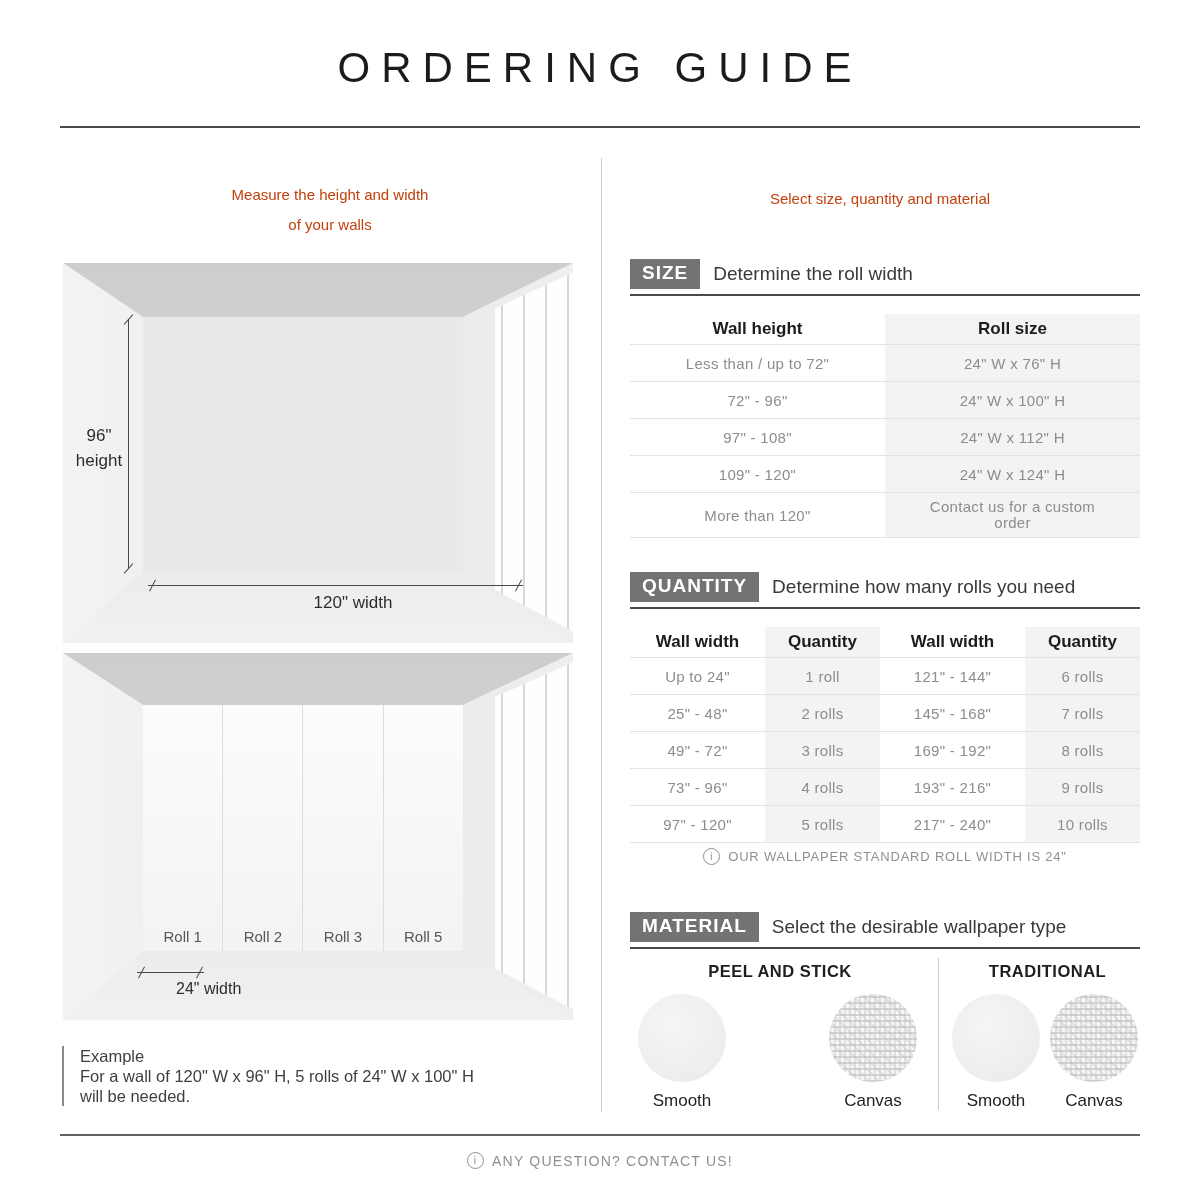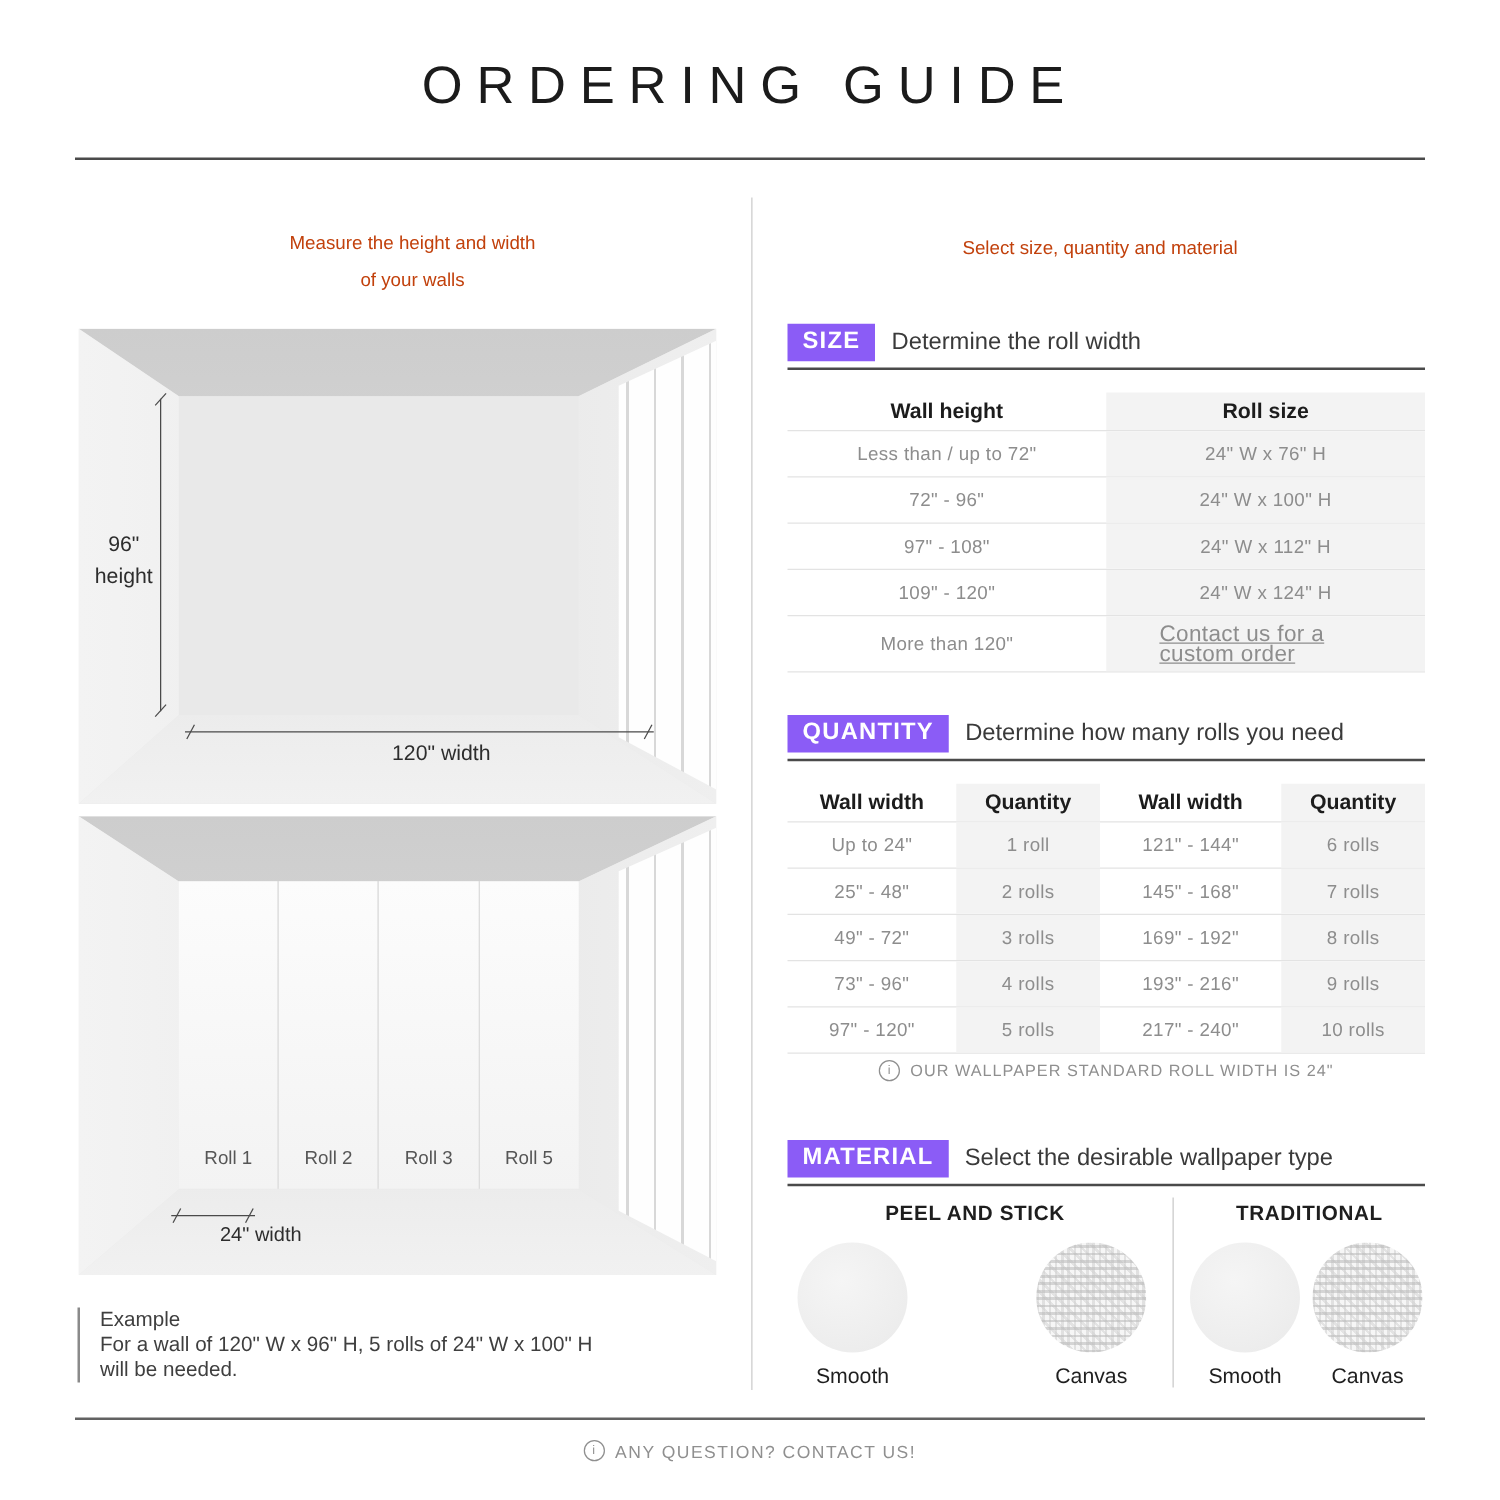--- a/index.html
+++ b/index.html
@@ -34,21 +34,21 @@
     clip-path:polygon(0 100%,15.7% 81.3%,78.4% 81.3%,100% 100%);}
   .window{clip-path:polygon(84.7% 12%,100% 2.5%,100% 97%,84.7% 86%);
     background:repeating-linear-gradient(90deg,#fefefe 0 20px,#d8d8d8 20px 22px);}
   .backwall{position:absolute;left:15.7%;top:14.2%;width:62.7%;height:67.1%;
     background:radial-gradient(ellipse at 62% 42%,#f0f0f0 0%,#e7e7e7 55%,#e2e2e2 100%);}
   .wall-label{position:absolute;left:0;top:44%;width:100%;text-align:center;
     color:#ffffff;font-size:29px;font-weight:700;letter-spacing:3px;}
   .panels{position:absolute;left:15.7%;top:14.2%;width:62.7%;height:67.1%;display:flex;}
   .panel{flex:1;position:relative;background:linear-gradient(180deg,#fcfcfc 0%,#f3f3f3 100%);}
   .panel + .panel{border-left:1px solid #dddddd;}
-  .panel-label{position:absolute;bottom:16px;left:0;width:100%;text-align:center;
+  .panel-label{position:absolute;bottom:6px;left:0;width:100%;text-align:center;
     font-size:15px;color:#565656;}
   
   .dim{position:absolute;background:#4a4a4a;}
   .dim::before,.dim::after{content:"";position:absolute;width:13px;height:1px;background:#4a4a4a;}
   .dim-v{left:65px;top:56px;width:1px;height:250px;}
   .dim-v::before{top:0;left:-6px;transform:rotate(-48deg);}
   .dim-v::after{bottom:0;left:-6px;transform:rotate(-48deg);}
   .dim-h{height:1px;}
   .dim-h::before{left:-2px;top:0;transform:rotate(-62deg);}
   .dim-h::after{right:-2px;top:0;transform:rotate(-62deg);}
@@ -59,43 +59,43 @@
   .dim-label-h1{left:160px;top:330px;width:260px;text-align:center;}
   .dim-label-h2{left:113px;top:327px;font-size:16px;}
 
   
   .example{position:absolute;left:62px;top:1046px;width:530px;border-left:2px solid #8a8a8a;
     padding-left:16px;font-size:16.5px;line-height:20px;color:#3f3f3f;}
 
   
   .section-head{position:absolute;left:630px;width:510px;display:flex;align-items:center;gap:13px;
     border-bottom:2px solid #4a4a4a;padding-bottom:5px;}
-  .badge{display:inline-block;background:#8b5cf6;color:#ffffff;font-size:19px;font-weight:600;
+  .badge{display:inline-block;background:#737373;color:#ffffff;font-size:19px;font-weight:600;
     letter-spacing:1px;padding:3px 12px 5px 12px;}
   .subtitle{font-size:19px;color:#3a3a3a;}
   .head-size{top:259px;}
   .head-qty{top:572px;}
   .head-mat{top:912px;}
 
   .tbl{position:absolute;left:630px;width:510px;}
   .size-tbl{top:314px;}
   .qty-tbl{top:627px;}
   .trow{display:flex;align-items:center;}
   .trow + .trow{border-top:1px solid #e3e3e3;}
   .tbl .trow:last-child{border-bottom:1px solid #e3e3e3;}
   .trow{height:36px;}
   .trow.thead{height:30px;border-top:none;}
   .trow.tall{height:44px;}
   .tcell{display:flex;align-items:center;justify-content:center;height:100%;
-    font-size:15px;color:#8d8d8d;letter-spacing:0.3px;text-align:left;}
+    font-size:15px;color:#8d8d8d;letter-spacing:0.3px;text-align:center;}
   .thead .tcell{font-size:17px;font-weight:600;color:#1c1c1c;letter-spacing:0;}
   .alt{background:#f3f3f3;}
   .c-half{width:255px;}
   .qa{width:135px;}.qb{width:115px;}.qc{width:145px;}.qd{width:115px;}
-  .small-cell{font-size:18px;line-height:16px;width:170px;margin:1px auto;text-decoration:underline;}
+  .small-cell{font-size:15px;line-height:16px;width:170px;margin:1px auto;}
 
   .note{position:absolute;left:630px;top:848px;width:510px;display:flex;justify-content:center;
     align-items:center;gap:8px;font-size:13px;letter-spacing:0.8px;color:#8f8f8f;}
   .info-circle{display:inline-flex;align-items:center;justify-content:center;
     width:15px;height:15px;border:1px solid #8f8f8f;border-radius:50%;
     font-size:10px;line-height:1;color:#8f8f8f;flex:0 0 auto;}
 
   
   .mat-label{position:absolute;top:962px;text-align:center;font-size:16.5px;font-weight:600;
     letter-spacing:0.5px;color:#1e1e1e;}

